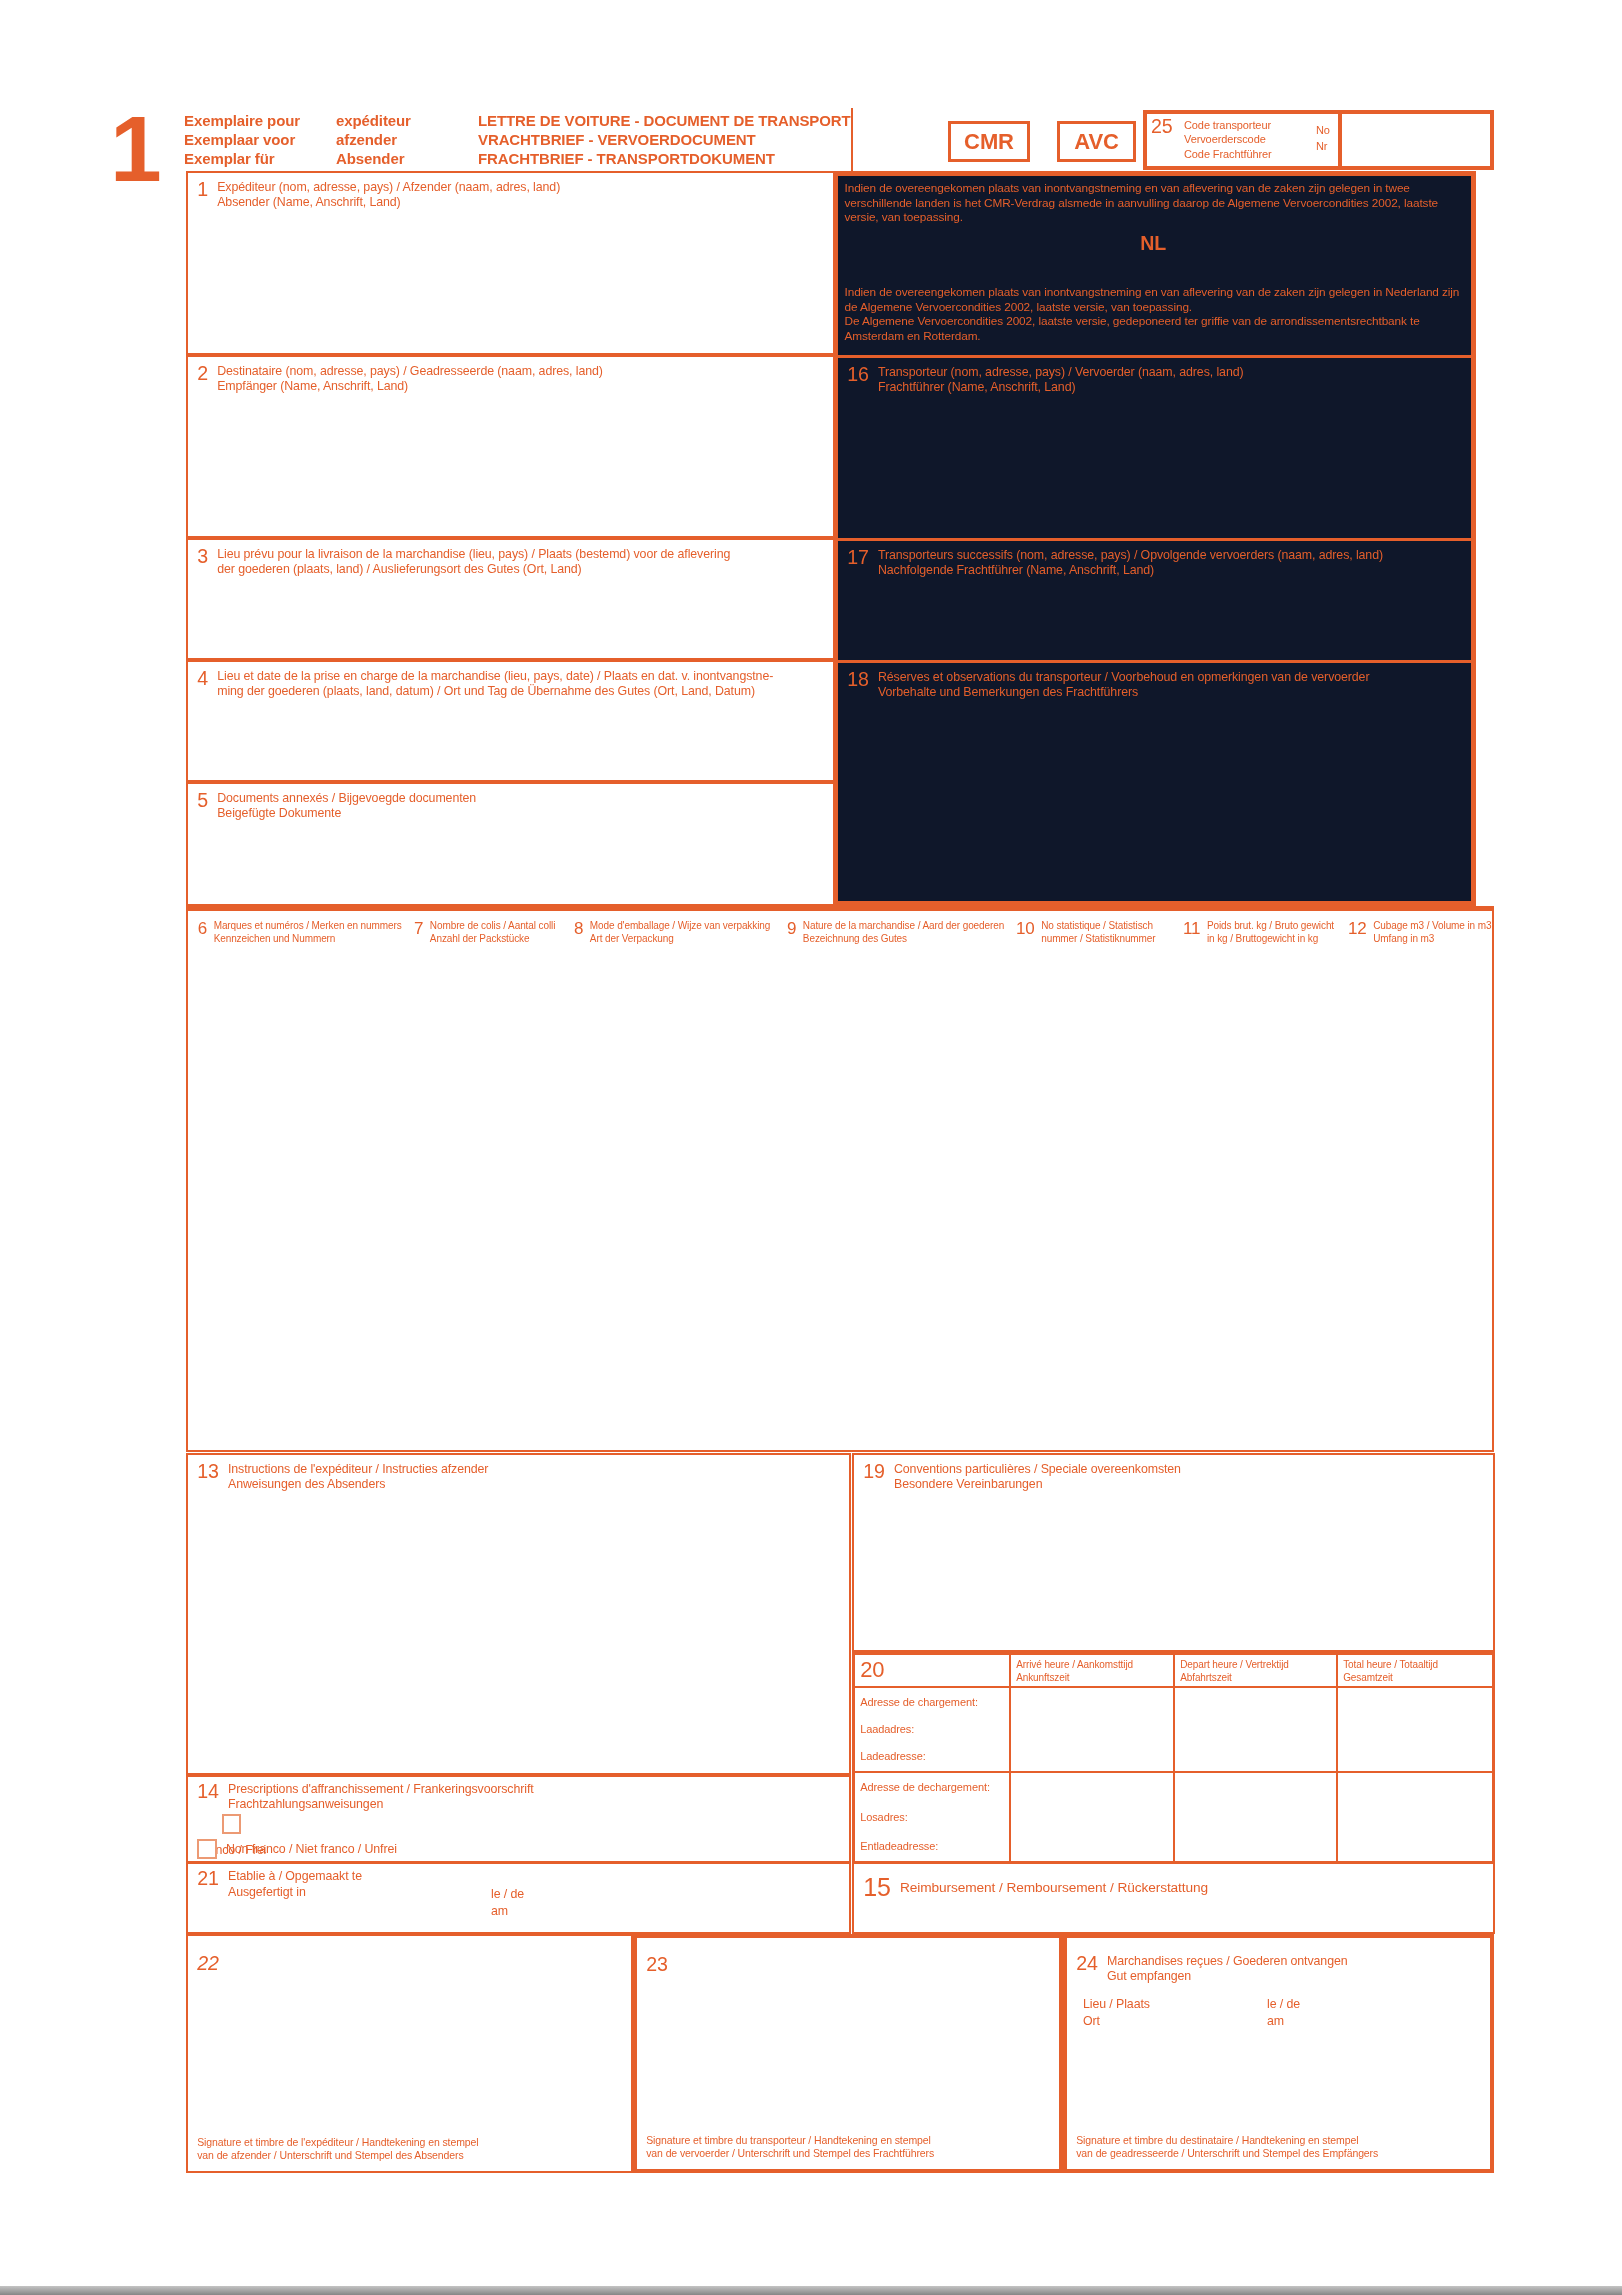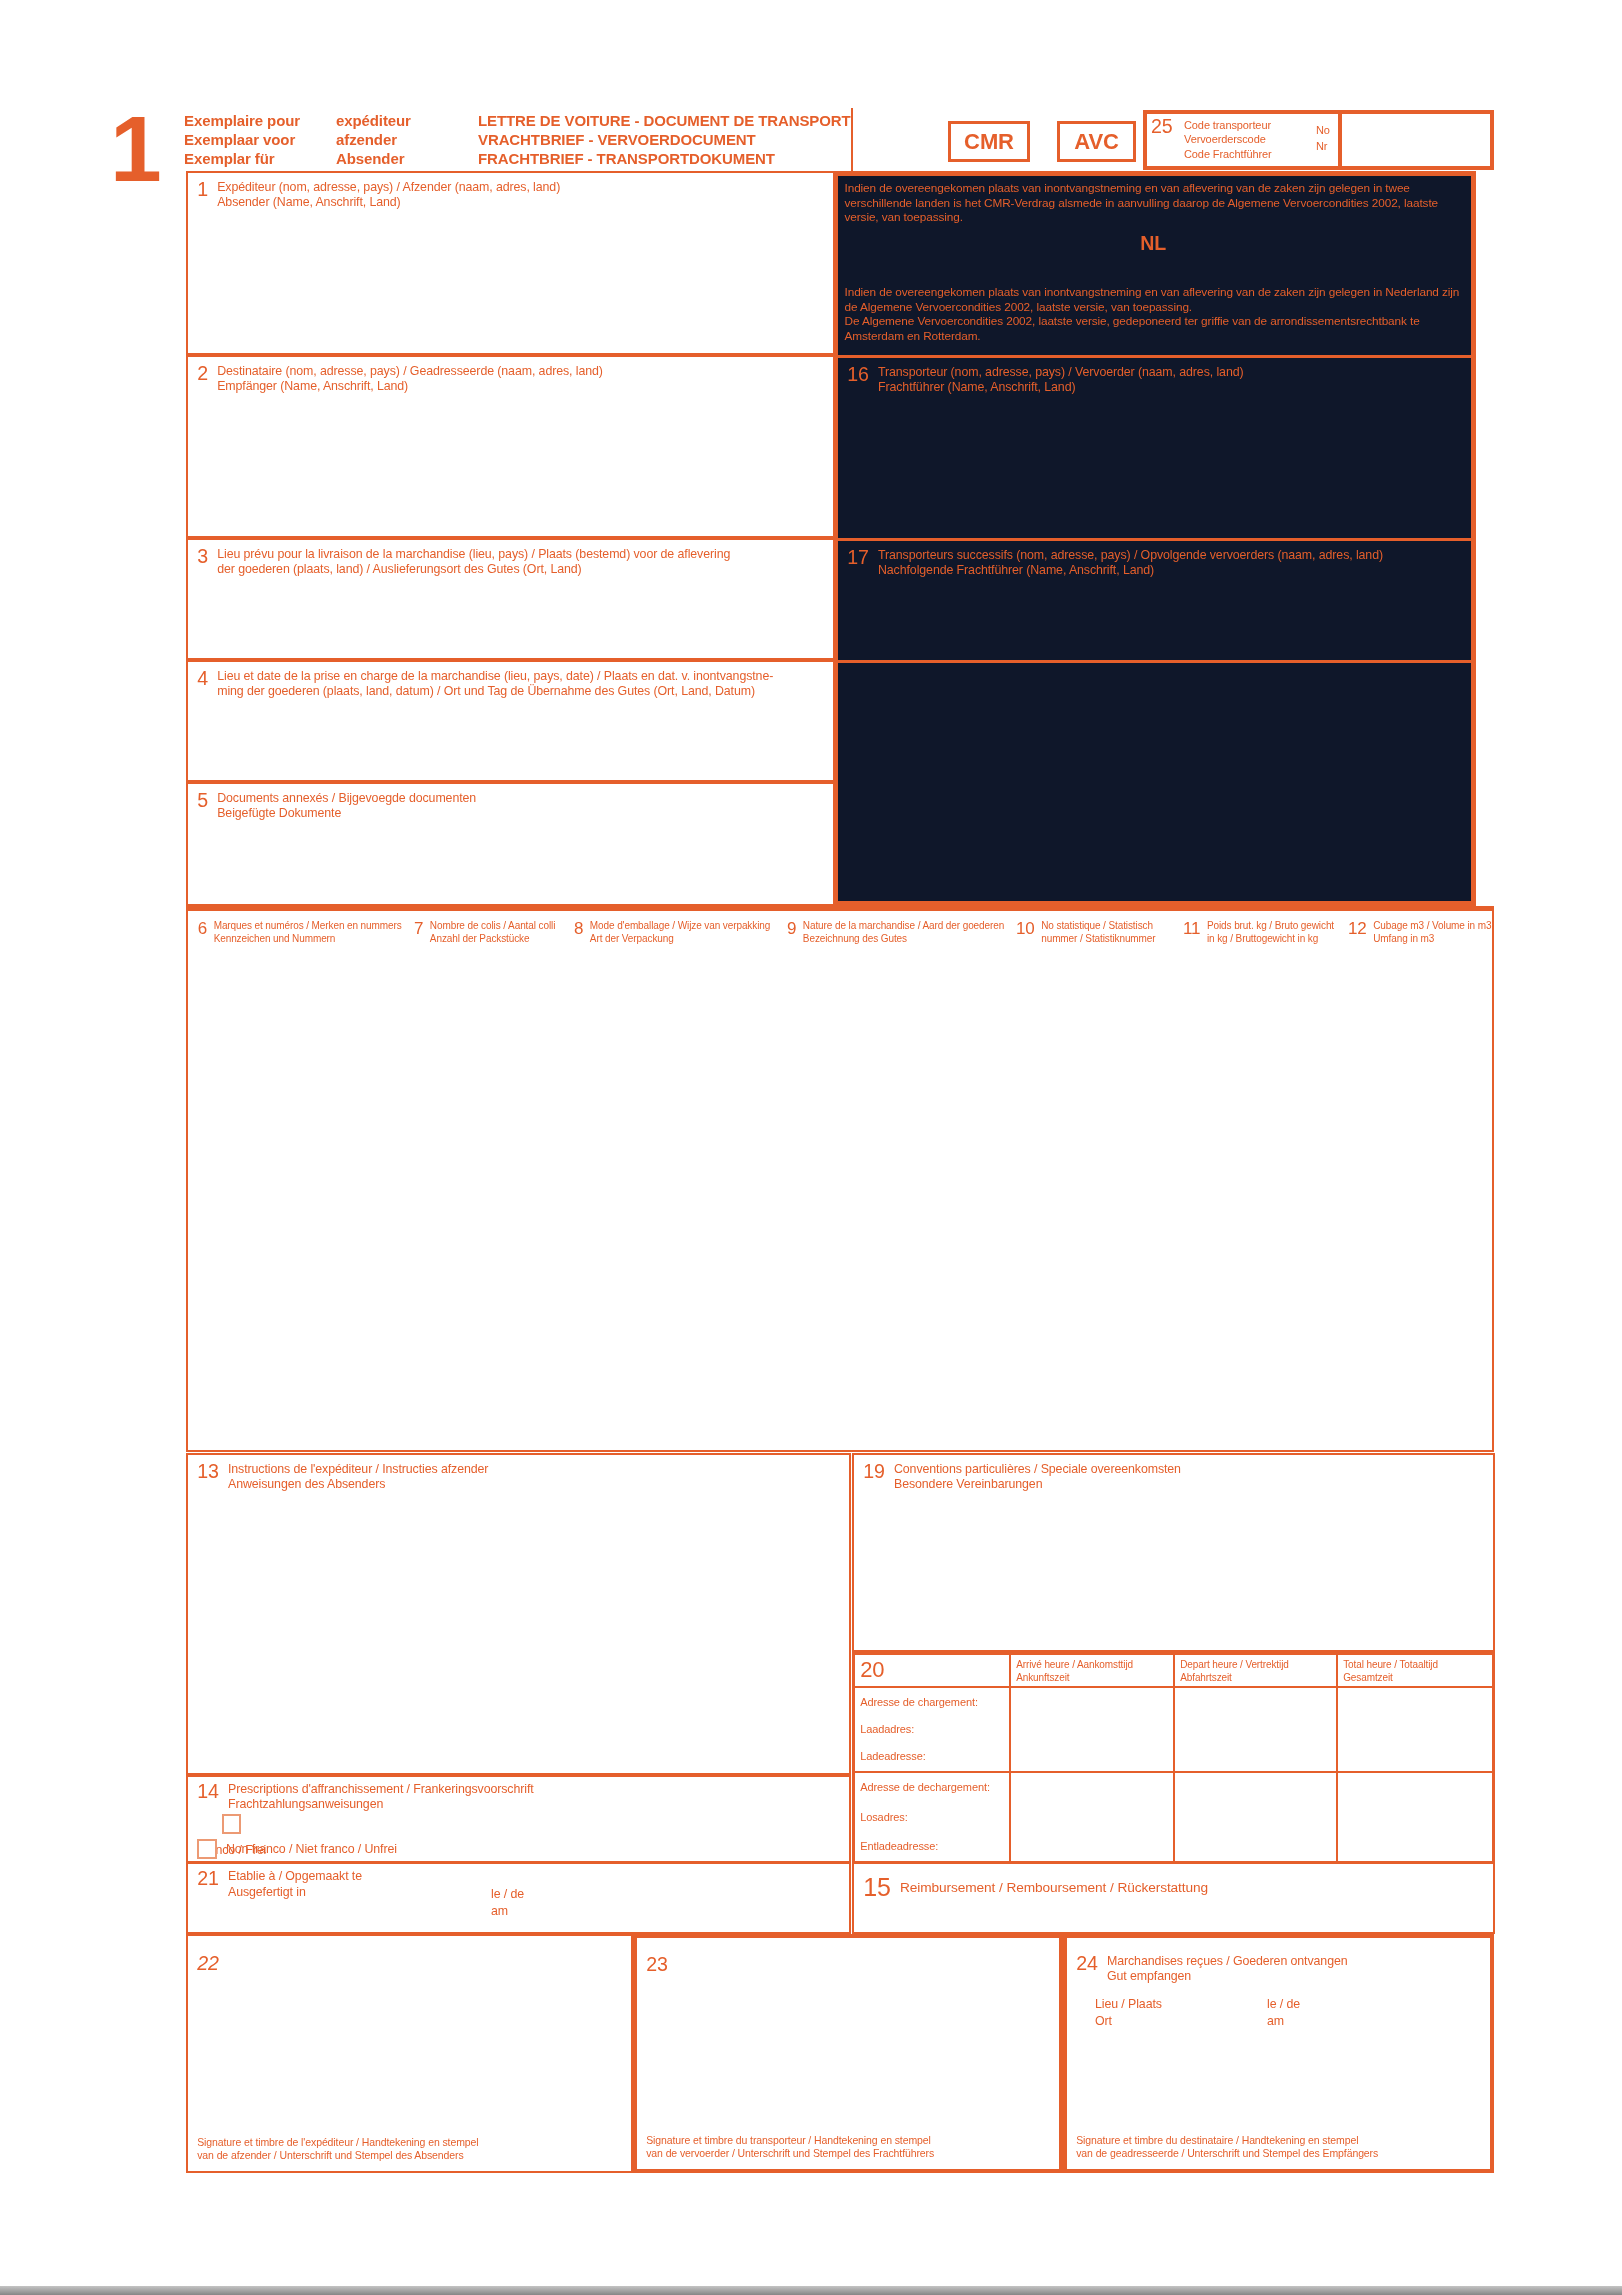--- a/index.html
+++ b/index.html
@@ -160,20 +160,27 @@
       <div class="head">
         <span class="bnum">17</span>
         <span class="lbl">
           <span class="line">Transporteurs successifs (nom, adresse, pays) / Opvolgende vervoerders (naam, adres, land)</span>
           <span class="line">Nachfolgende Frachtführer (Name, Anschrift, Land)</span>
         </span>
       </div>
       <div class="fill"></div>
     </div>
     <div class="rrow" style="height:241px;border-top:3.9px solid var(--orange);">
+      <div class="head">
+        <span class="bnum">18</span>
+        <span class="lbl">
+          <span class="line">Réserves et observations du transporteur / Voorbehoud en opmerkingen van de vervoerder</span>
+          <span class="line">Vorbehalte und Bemerkungen des Frachtführers</span>
+        </span>
+      </div>
       <div class="fill"></div>
     </div>
   </div>
 
   <div class="box" style="left:186px;top:906px;width:1308px;height:546px;border-top-width:5.2px;">
     <div class="goods-col" style="left:9.8px;">
       <span class="gnum">6</span>
       <span class="glbl">
         <span class="line">Marques et numéros / Merken en nummers</span>
         <span class="line">Kennzeichen und Nummern</span>
@@ -340,21 +347,21 @@
   </div>
 
   <div class="box" style="left:1063px;top:1934px;width:431px;height:239px;border-width:4.6px;">
     <div class="head" style="top:15.7px;">
       <span class="bnum">24</span>
       <span class="lbl">
         <span class="line">Marchandises reçues / Goederen ontvangen</span>
         <span class="line">Gut empfangen</span>
       </span>
     </div>
-    <div class="abs" style="left:28px;top:58px;font-size:12.4px;line-height:17px;">
+    <div class="abs" style="left:16px;top:58px;font-size:12.4px;line-height:17px;">
       <span style="display:block">Lieu / Plaats</span>
       <span style="display:block">Ort</span>
     </div>
     <div class="abs" style="left:200px;top:58px;font-size:12.4px;line-height:17px;">
       <span style="display:block">le / de</span>
       <span style="display:block">am</span>
     </div>
     <div class="abs" style="left:2.6px;right:2.6px;top:98px;bottom:39px;"></div>
     <div class="sig">
       <span class="line">Signature et timbre du destinataire / Handtekening en stempel</span>

